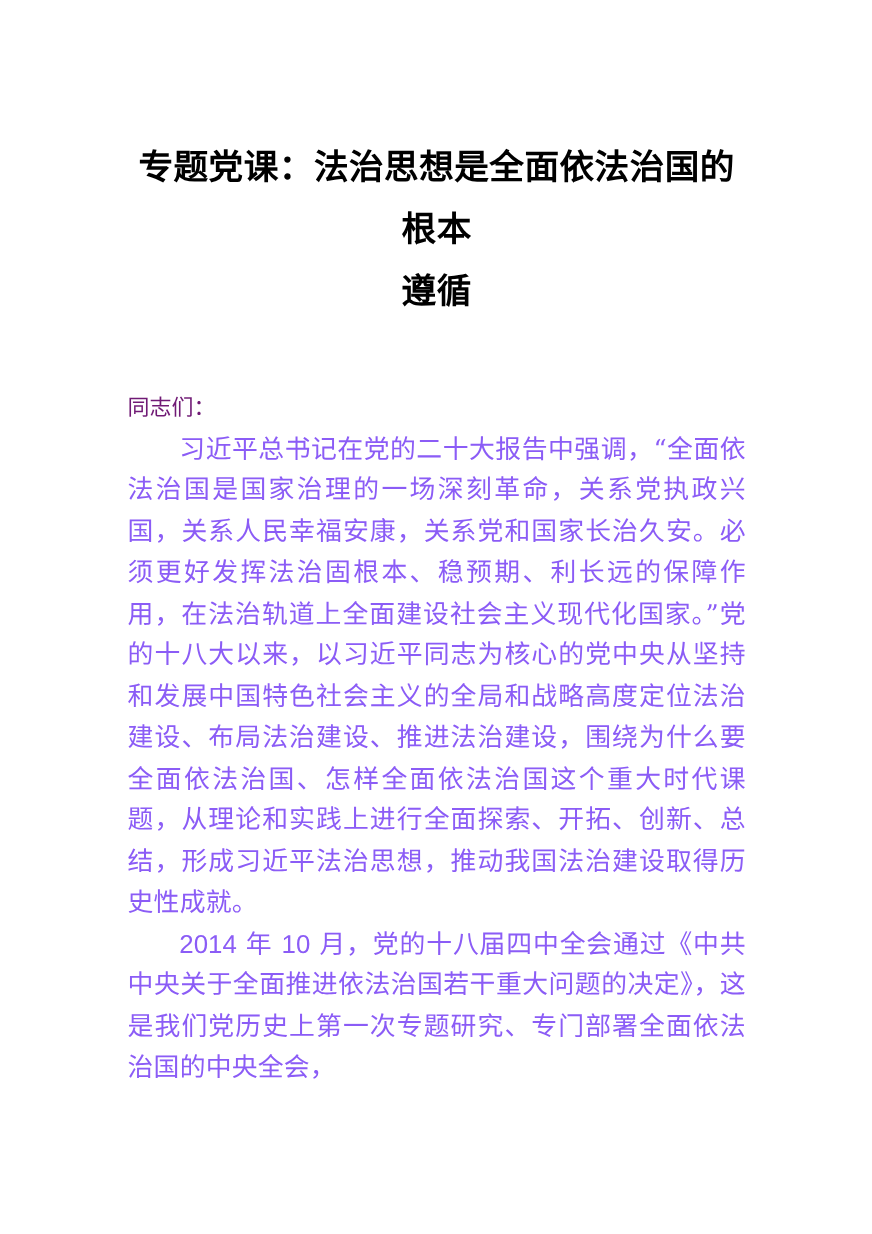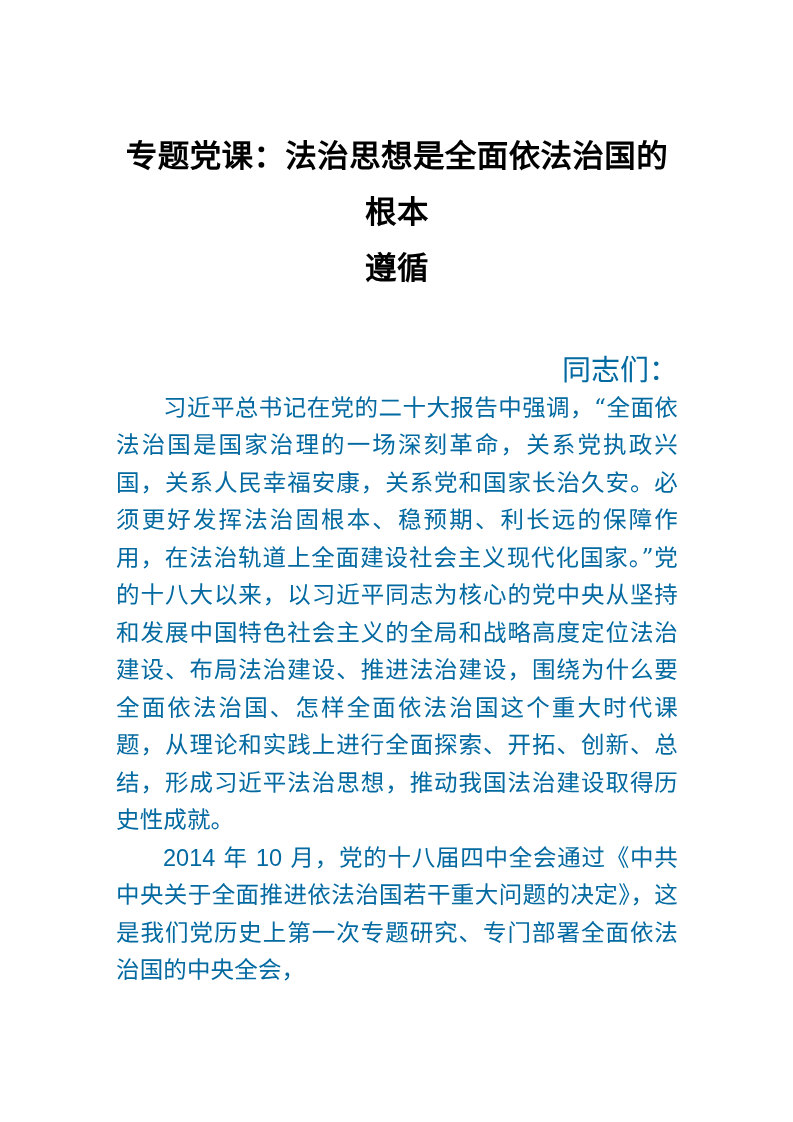--- a/index.html
+++ b/index.html
@@ -23,47 +23,47 @@
     background: #ffffff;
     box-sizing: border-box;
     padding: 0 115px 0 116px;   
   }
 
   
   .doc-title {
     margin: 0;
     padding-top: 128px;
     text-align: center;
-    font-family: Liberation Sans, sans-serif;
+    font-family: Liberation Mono, monospace;
     font-size: 31.5px;
     font-weight: 700;
     line-height: 56px;
     letter-spacing: 0.4px;
     color: #000000;
     text-indent: 0;
   }
 
   
   .salutation {
     margin: 0;
     padding-top: 56px;
     font-family: "DejaVu Serif", "Liberation Serif", serif;
-    font-size: 29px;
+    font-size: 20px;
     line-height: 37.5px;
-    color: #0369a1;
-    text-align: right;
+    color: #701a75;
+    text-align: left;
   }
 
   
   .para {
     margin: 0;
     font-family: "DejaVu Serif", "Liberation Serif", serif;
     font-size: 23.5px;
     line-height: 37.5px;
-    color: #0369a1;
+    color: #8b5cf6;
     text-align: justify;
     text-justify: inter-character;
     text-indent: 2em;
     letter-spacing: 0.15px;
     word-break: break-all;
   }
   .para.first {
     padding-top: 0;
   }
 

